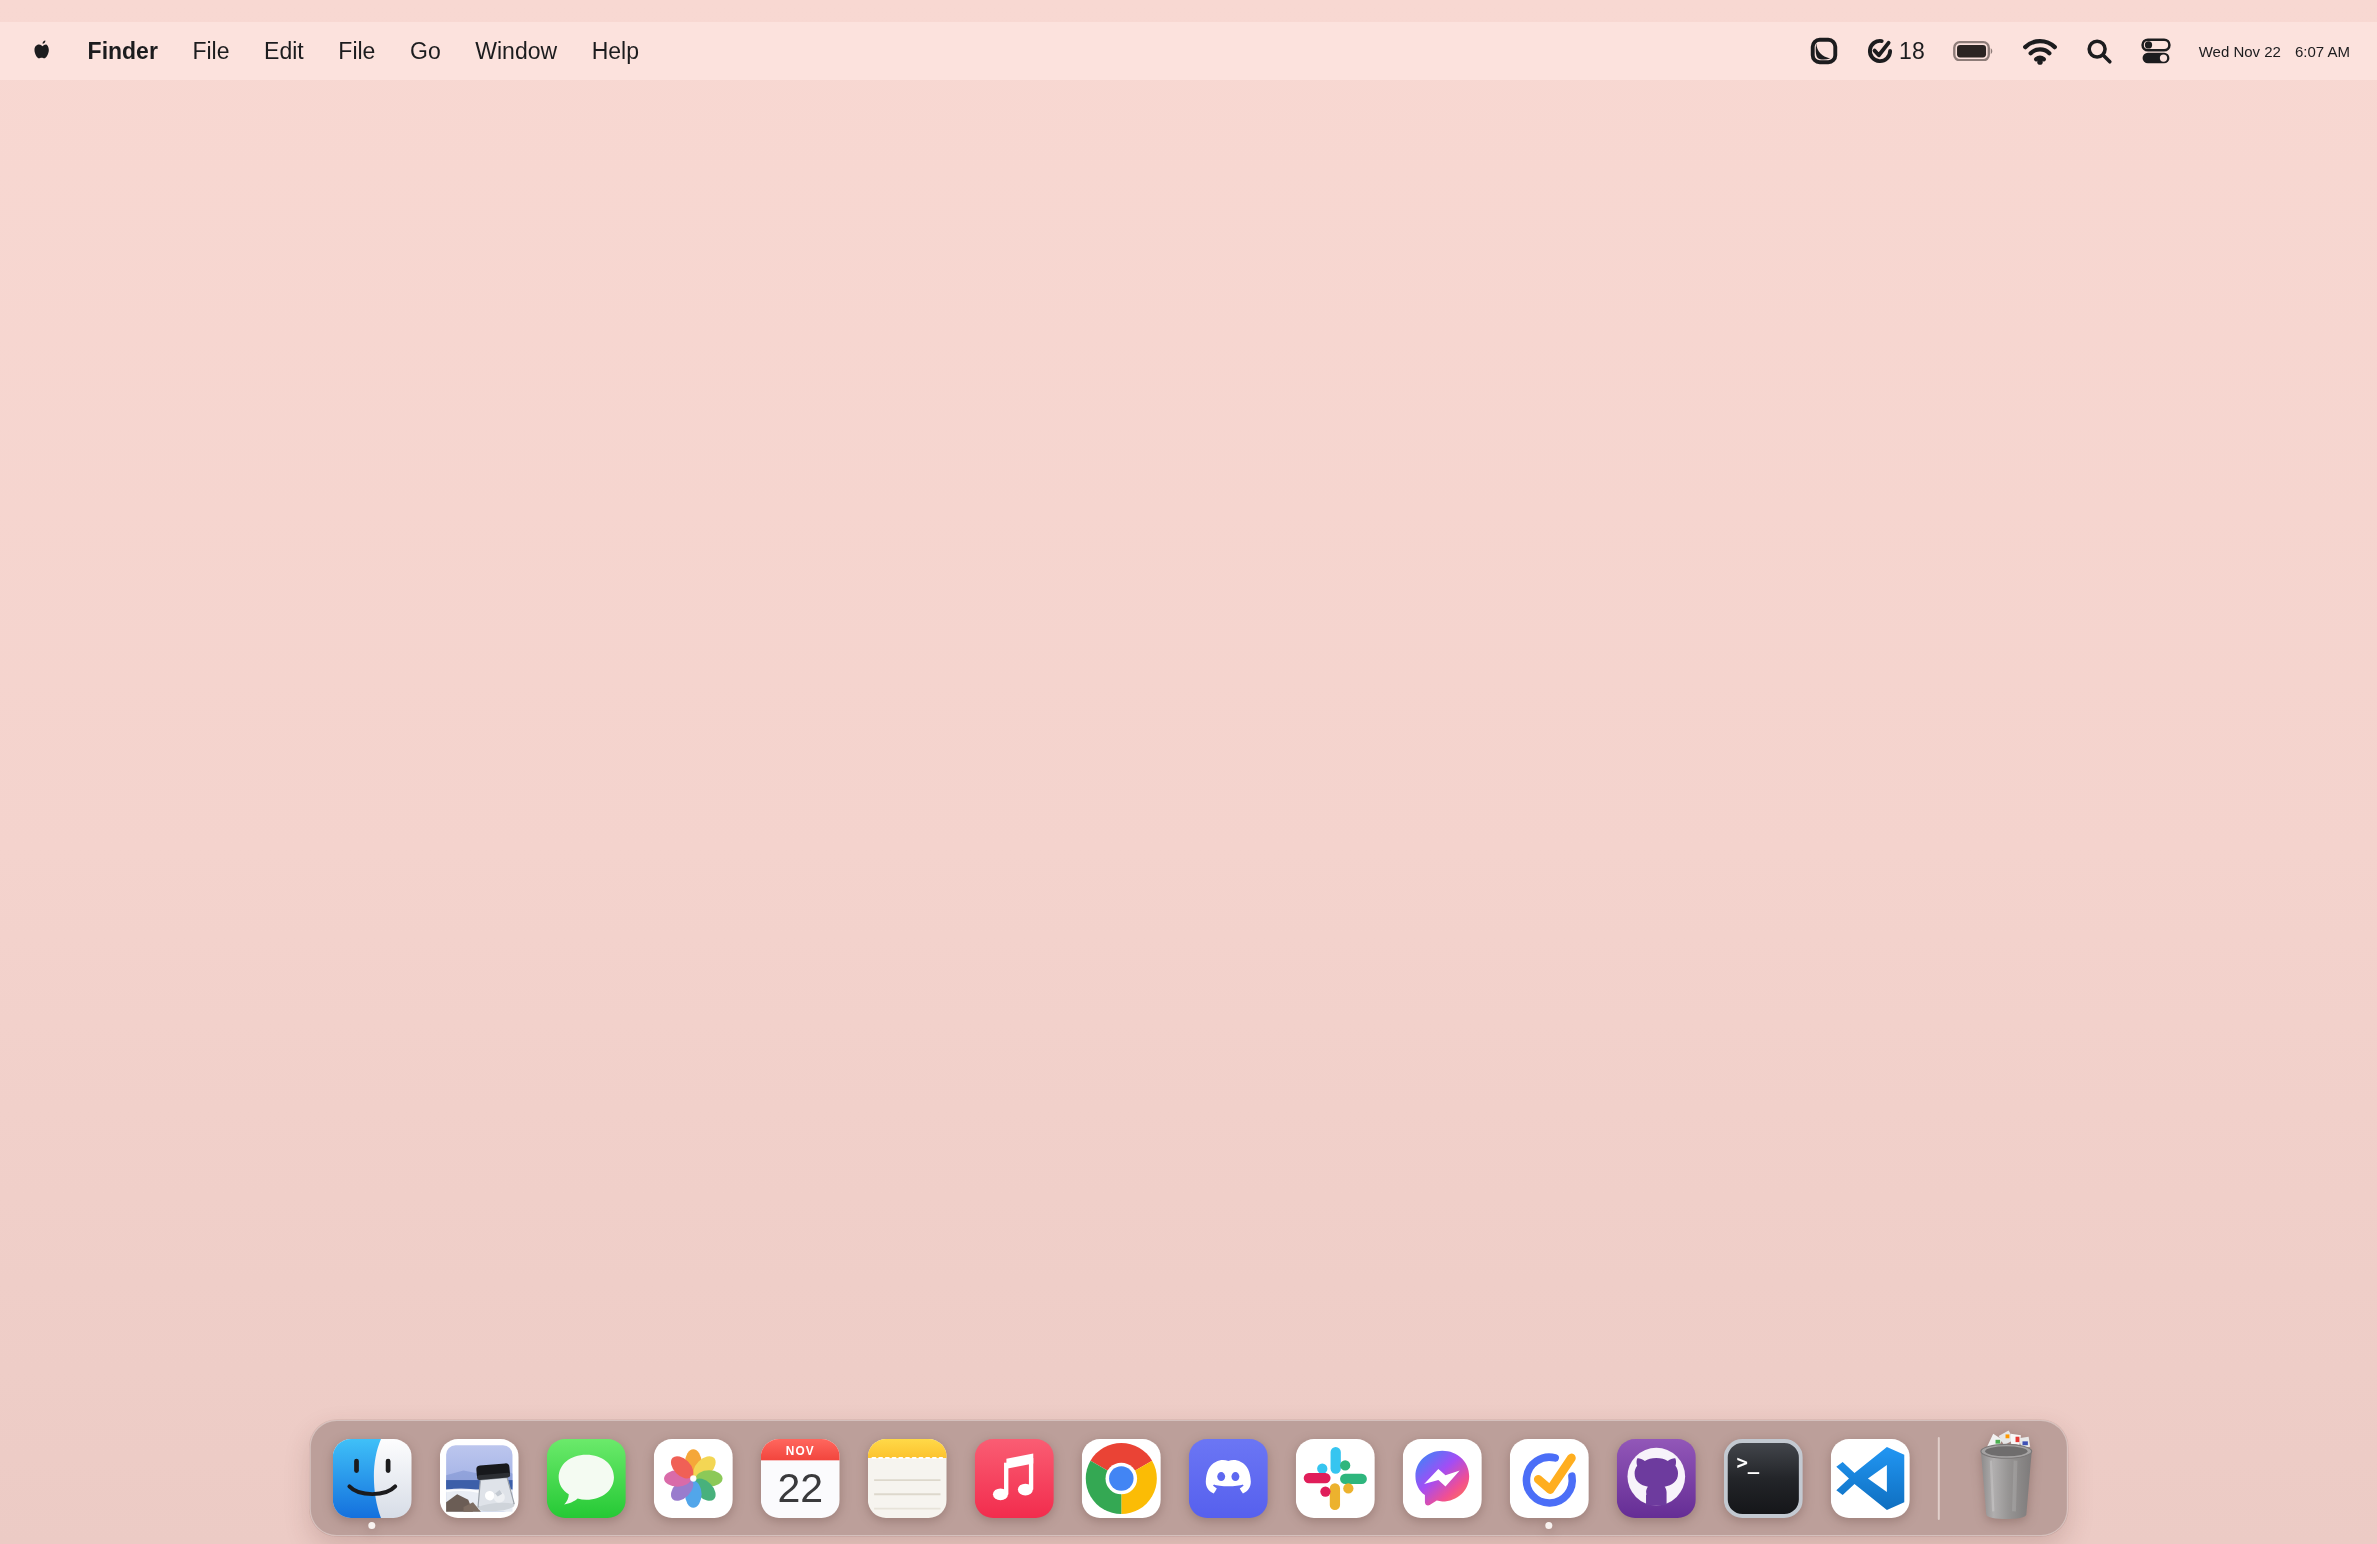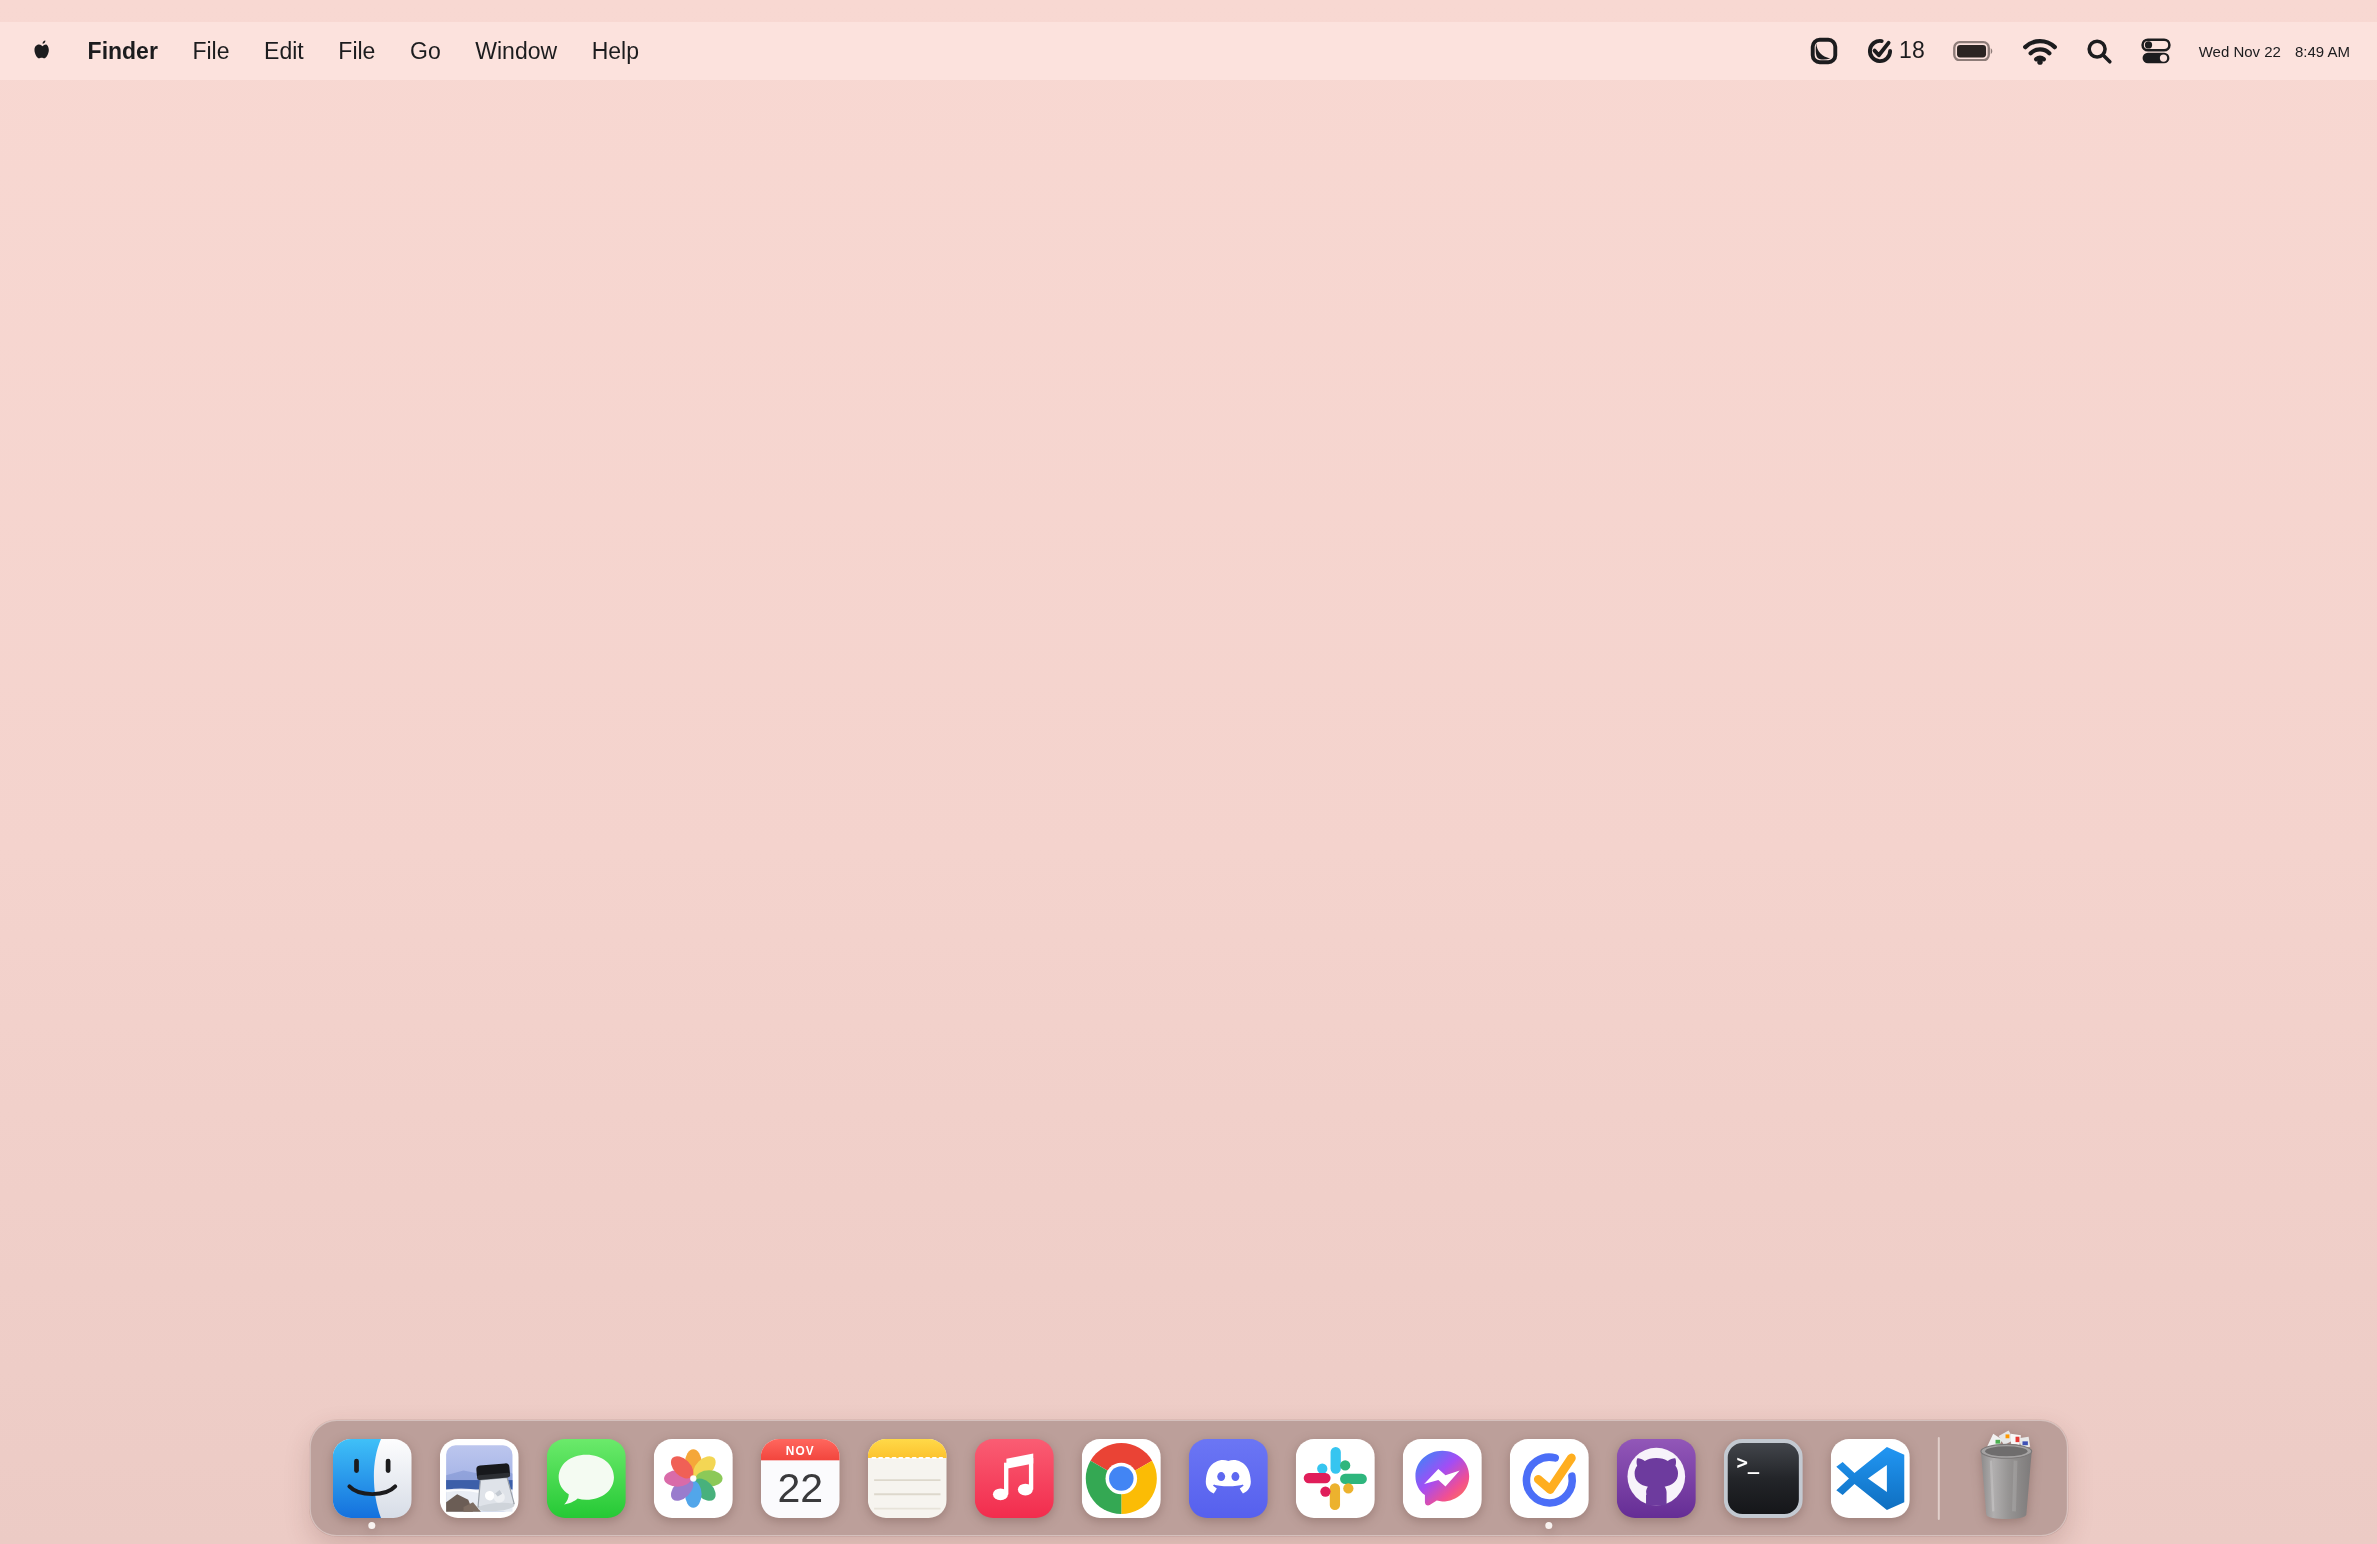--- a/index.html
+++ b/index.html
@@ -10,21 +10,21 @@
   
   .menubar { position:absolute; top:0; left:0; width:100%; height:58px;
     background:#fce2dd; display:flex; align-items:center;
     color:#1c1c1e; font-size:23px;margin-top:22px; }
   .mb-left { display:flex; align-items:center; padding-left:31px; }
   .apple { width:23.6px; height:27px; margin-right:15.7px; }
   .appname { font-weight:700; padding:0 17.3px; }
   .menu-label { padding:0 17.3px; cursor:default; }
   .mb-right { position:absolute; right:27px; top:0; height:58px;
     display:flex; align-items:center; gap:28px; }
-  .mb-ic { display:flex; align-items:flex-start; }
+  .mb-ic { display:flex; align-items:center; }
   .task-count { font-size:23px; margin-left:4.7px; }
   .clock { display:flex; gap:14px; font-size:15px; }
 
   
   .dock { position:absolute; left:50%; transform:translateX(-50%);
     top:1420px; height:116px; border-radius:27px;
     background:rgba(185,156,151,0.94);
     border:1.2px solid rgba(255,255,255,0.35);
     box-shadow:0 0 0 0.8px rgba(90,50,45,0.10), 0 11px 27px rgba(80,40,35,0.18);
     display:flex; align-items:center; gap:28px; padding:0 22px;justify-content:center; }
@@ -99,21 +99,21 @@
     <span class="mb-ic">
       <svg width="30" height="27" viewBox="0 0 38 34">
         <rect x="2" y="2" width="34" height="13.5" rx="6.75" fill="none" stroke="#1c1c1e" stroke-width="3.2"></rect>
         <circle cx="9.5" cy="8.75" r="4.6" fill="#1c1c1e"></circle>
         <rect x="2" y="18.5" width="34" height="13.5" rx="6.75" fill="#1c1c1e"></rect>
         <circle cx="28.5" cy="25.25" r="4.6" fill="#fce2dd"></circle>
       </svg>
     </span>
     <span class="clock">
       <span>Wed Nov 22</span>
-      <span>8:49 AM</span>
+      <span>6:07 AM</span>
     </span>
   </div>
 </div>
 
 <div style="position:absolute;inset:58px 0 0 0;"></div>
 
 <div class="dock">
 
   <div class="dock-item" title="Finder">
     <svg viewBox="0 0 100 100">

